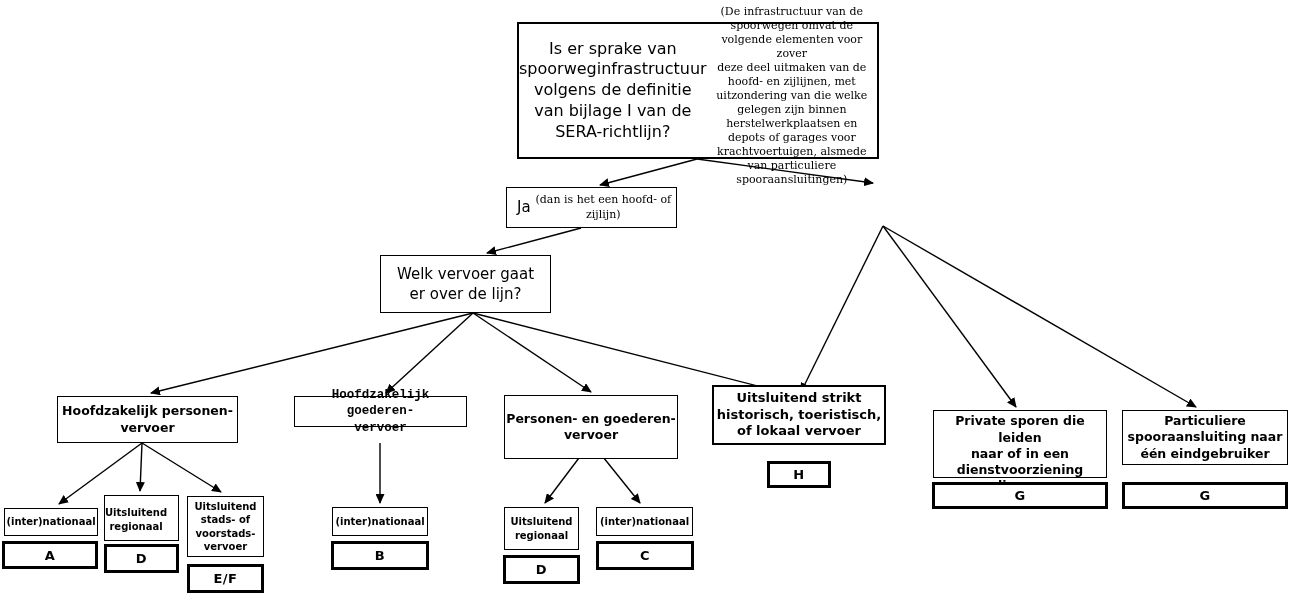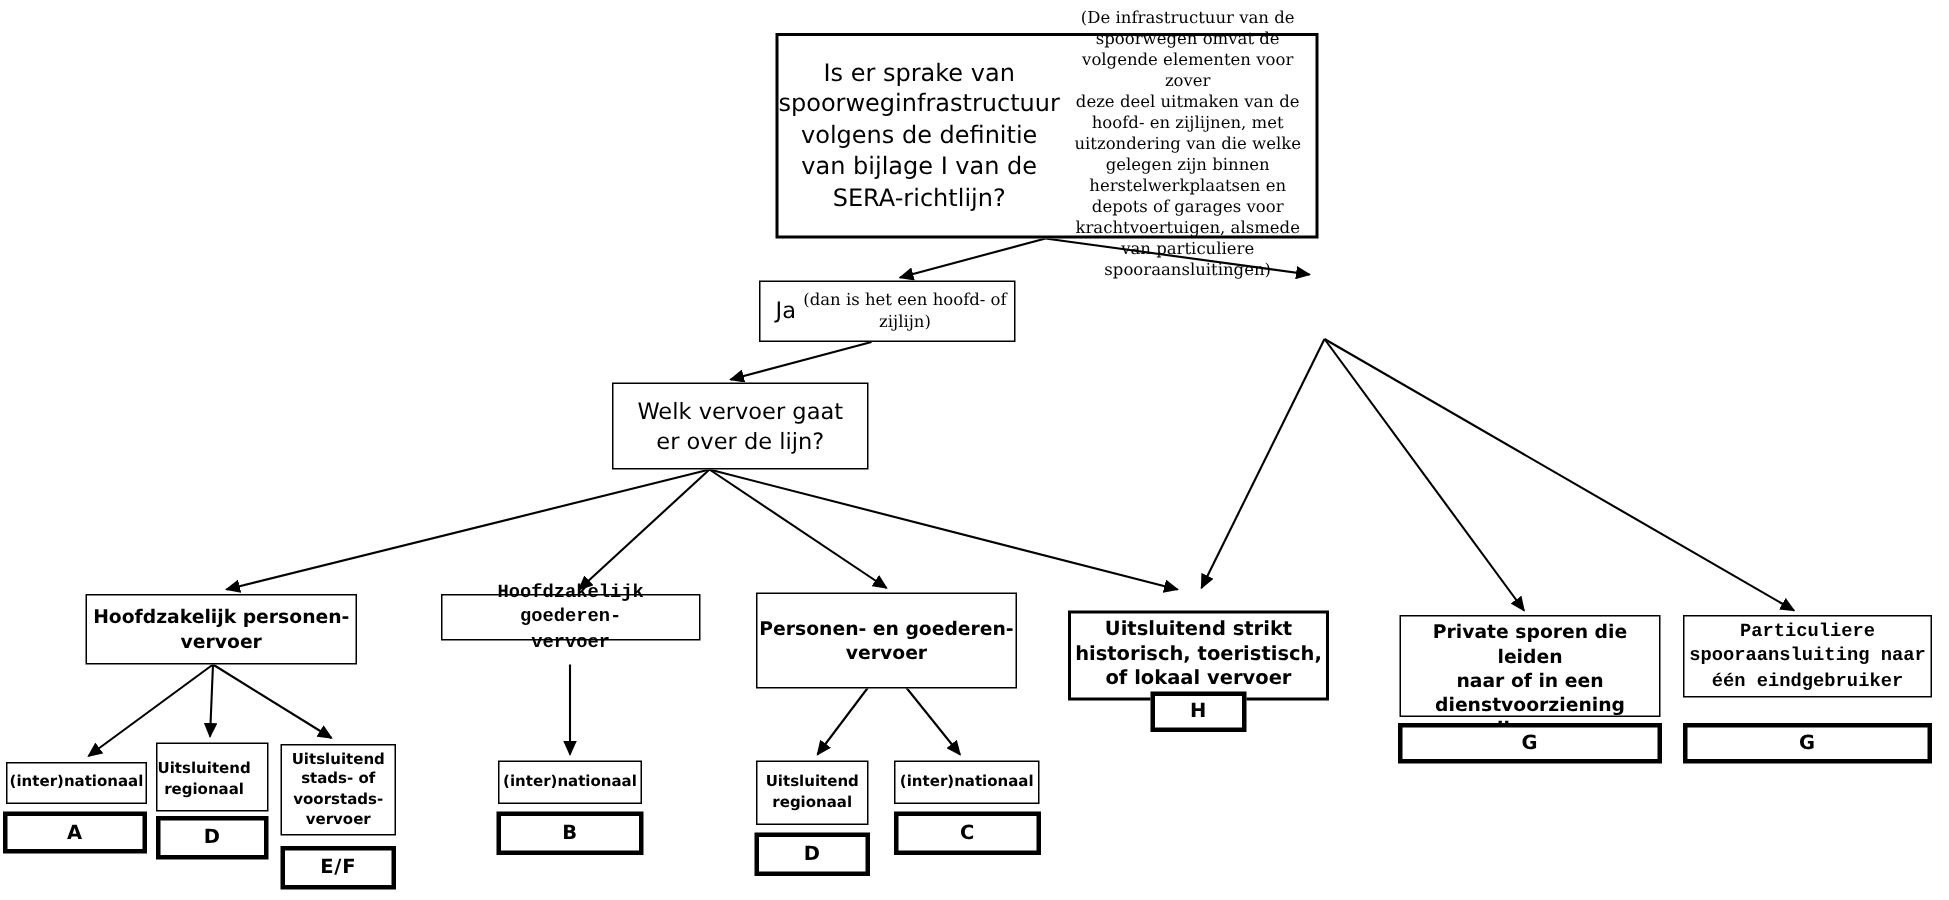--- a/index.html
+++ b/index.html
@@ -83,45 +83,45 @@
 gelegen zijn binnen herstelwerkplaatsen en depots of garages voor
 krachtvoertuigen, alsmede van particuliere spooraansluitingen)</div>
   </div>
 
   <div class="box" style="left:506px;top:187px;width:171px;height:41px;">
     <div class="ja-label">Ja</div>
     <div class="serif-note">(dan is het een hoofd- of zijlijn)</div>
   </div>
 
 
-  <div class="box q" style="left:408px;top:255px;width:171px;height:58px;">Welk vervoer gaat
+  <div class="box q" style="left:380px;top:255px;width:171px;height:58px;">Welk vervoer gaat
 er over de lijn?</div>
 
   <div class="box cat-label" style="left:57px;top:396px;width:181px;height:47px;">Hoofdzakelijk personen-
 vervoer</div>
 
   <div class="box cat-label" style="left:294px;top:396px;width:173px;height:31px;font-family:Liberation Mono, monospace;">Hoofdzakelijk goederen-
 vervoer</div>
 
   <div class="box cat-label" style="left:504px;top:395px;width:174px;height:64px;">Personen- en goederen-
 vervoer</div>
 
-  <div class="box cat-label border-med" style="left:712px;top:407px;width:174px;height:60px;font-size:13px;">Uitsluitend strikt
+  <div class="box cat-label border-med" style="left:712px;top:385px;width:174px;height:60px;font-size:13px;">Uitsluitend strikt
 historisch, toeristisch,
 of lokaal vervoer</div>
 
   <div class="box code" style="left:767px;top:461px;width:64px;height:27px;">H</div>
 
   <div class="box cat-label top-align" style="left:933px;top:410px;width:174px;height:68px;">Private sporen die leiden
 naar of in een
 dienstvoorziening liggen</div>
 
   <div class="box code" style="left:932px;top:482px;width:176px;height:27px;">G</div>
 
-  <div class="box cat-label" style="left:1122px;top:410px;width:166px;height:55px;font-family:Liberation Mono, monospace;">Particuliere
+  <div class="box cat-label" style="left:1122px;top:410px;width:166px;height:55px;">Particuliere
 spooraansluiting naar
 één eindgebruiker</div>
 
   <div class="box code" style="left:1122px;top:482px;width:166px;height:27px;">G</div>
 
   <div class="box small-label" style="left:4px;top:508px;width:94px;height:28px;">(inter)nationaal</div>
 
   <div class="box code" style="left:2px;top:541px;width:96px;height:28px;">A</div>
 
   <div class="box small-label top-align" style="left:104px;top:495px;width:75px;height:46px;padding-top:3px;">Uitsluitend

